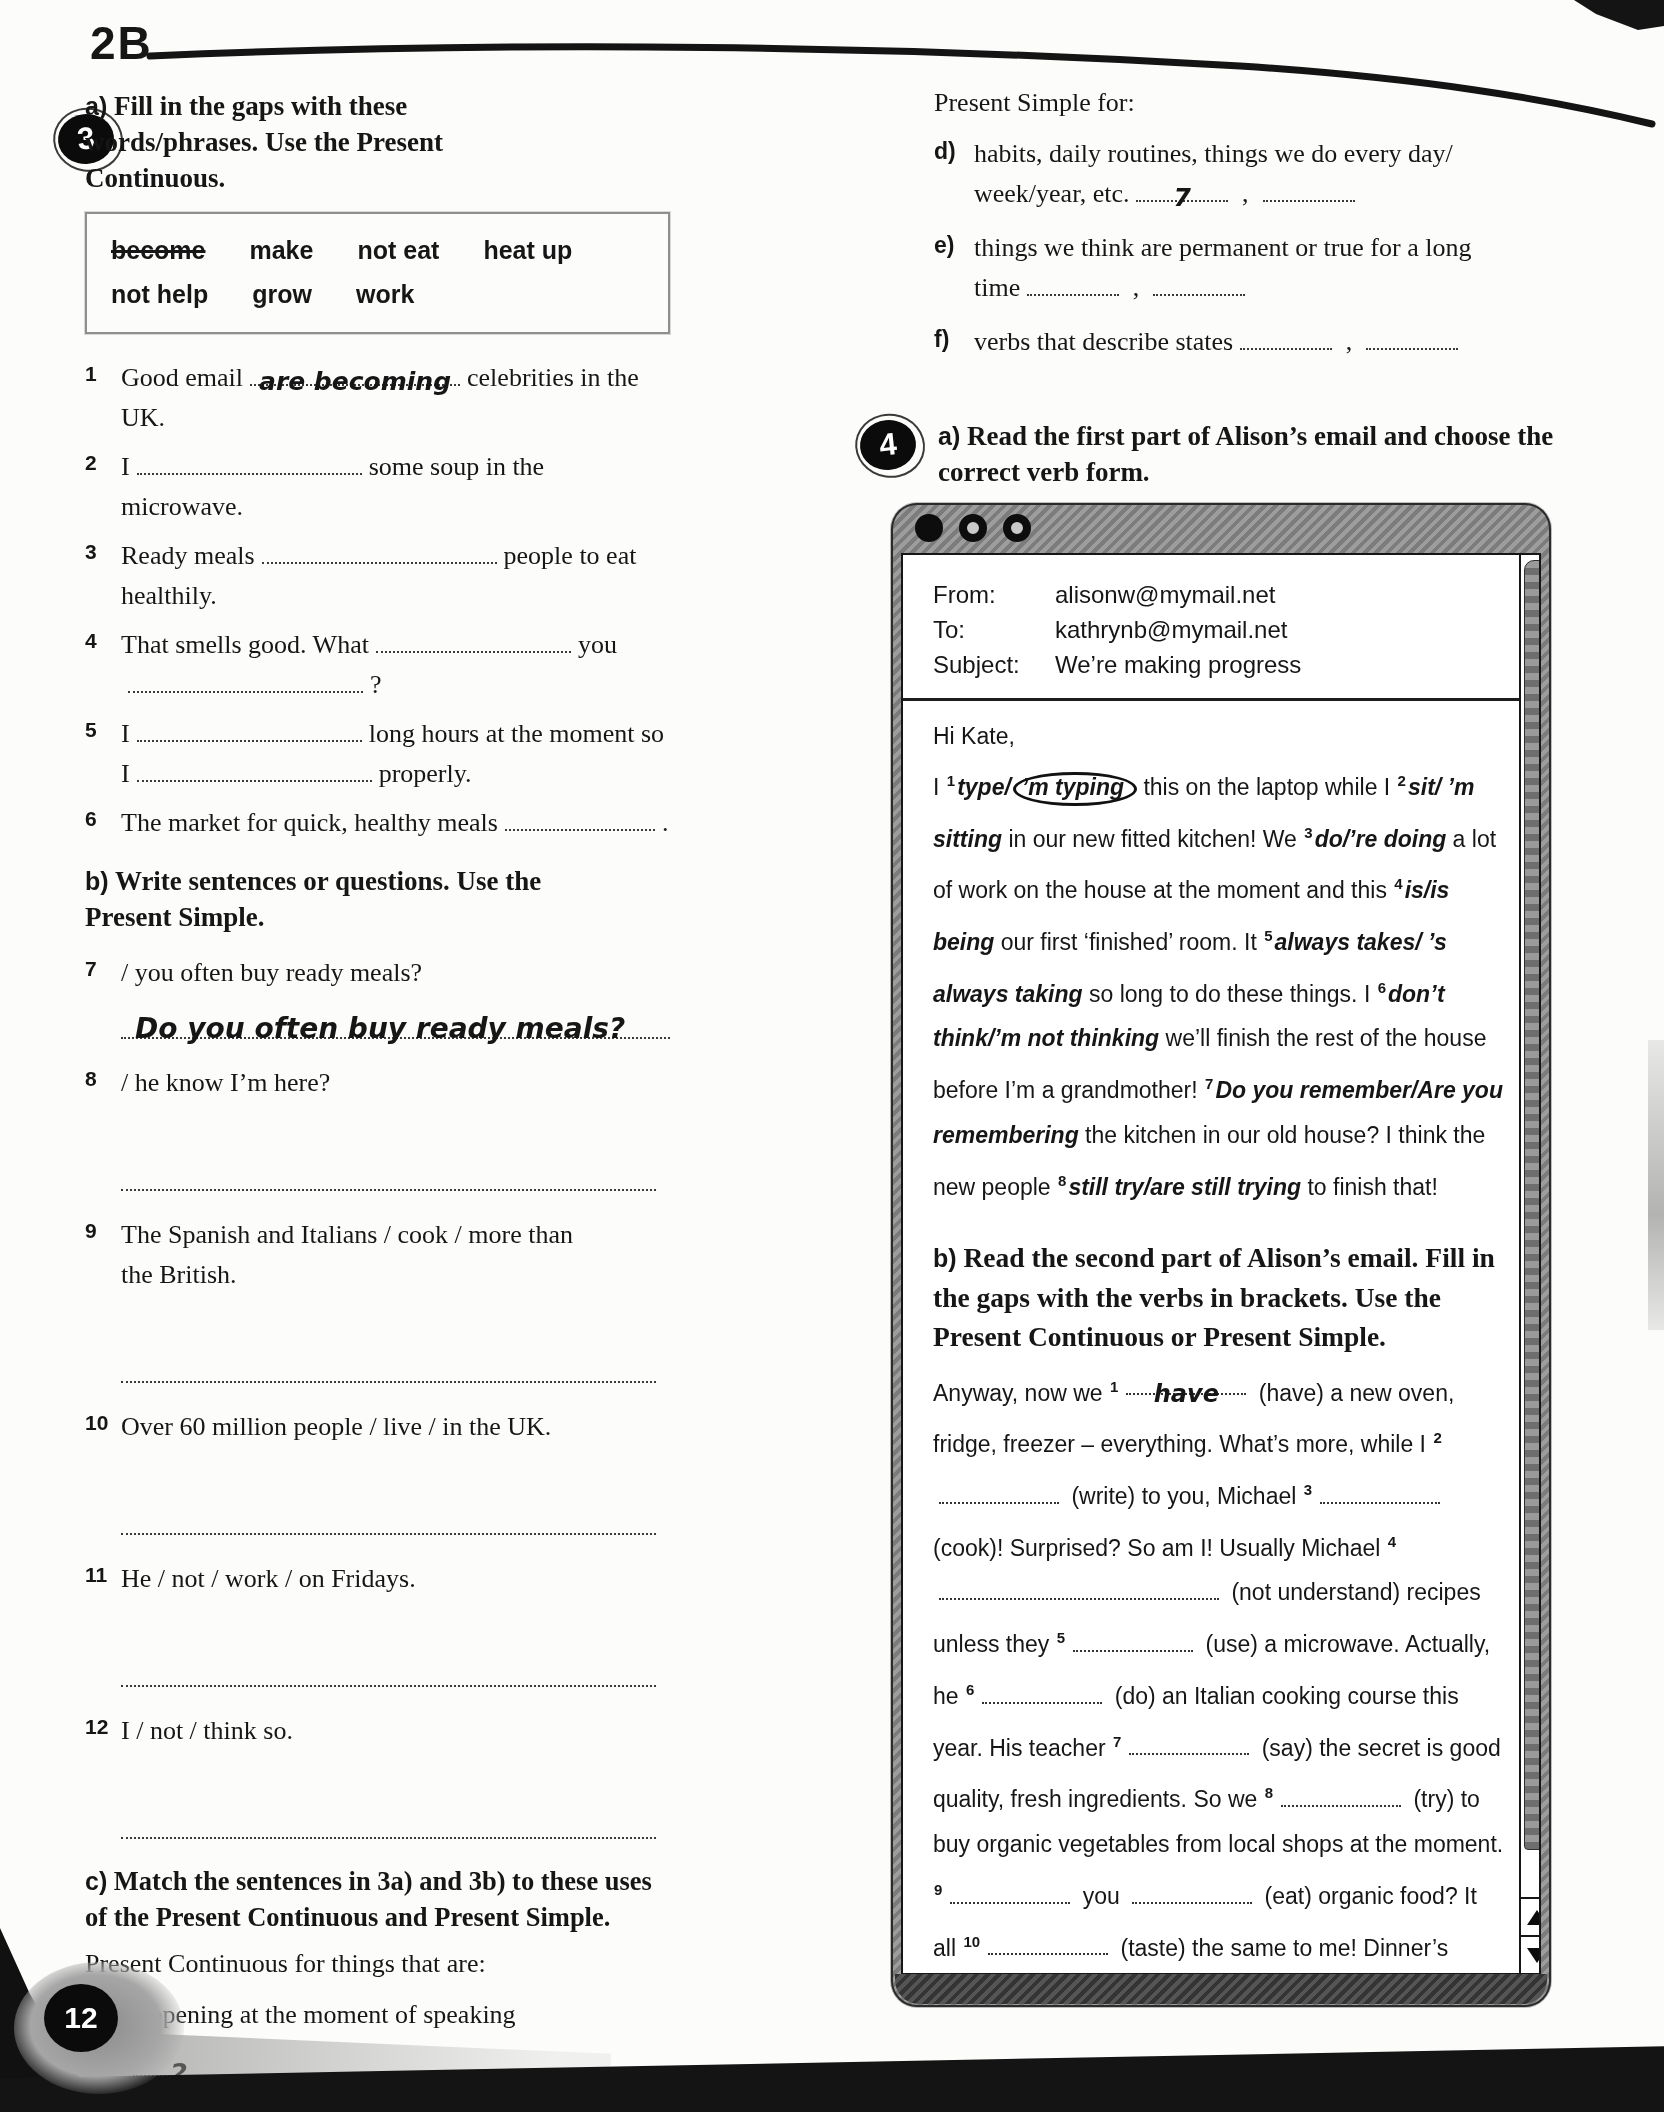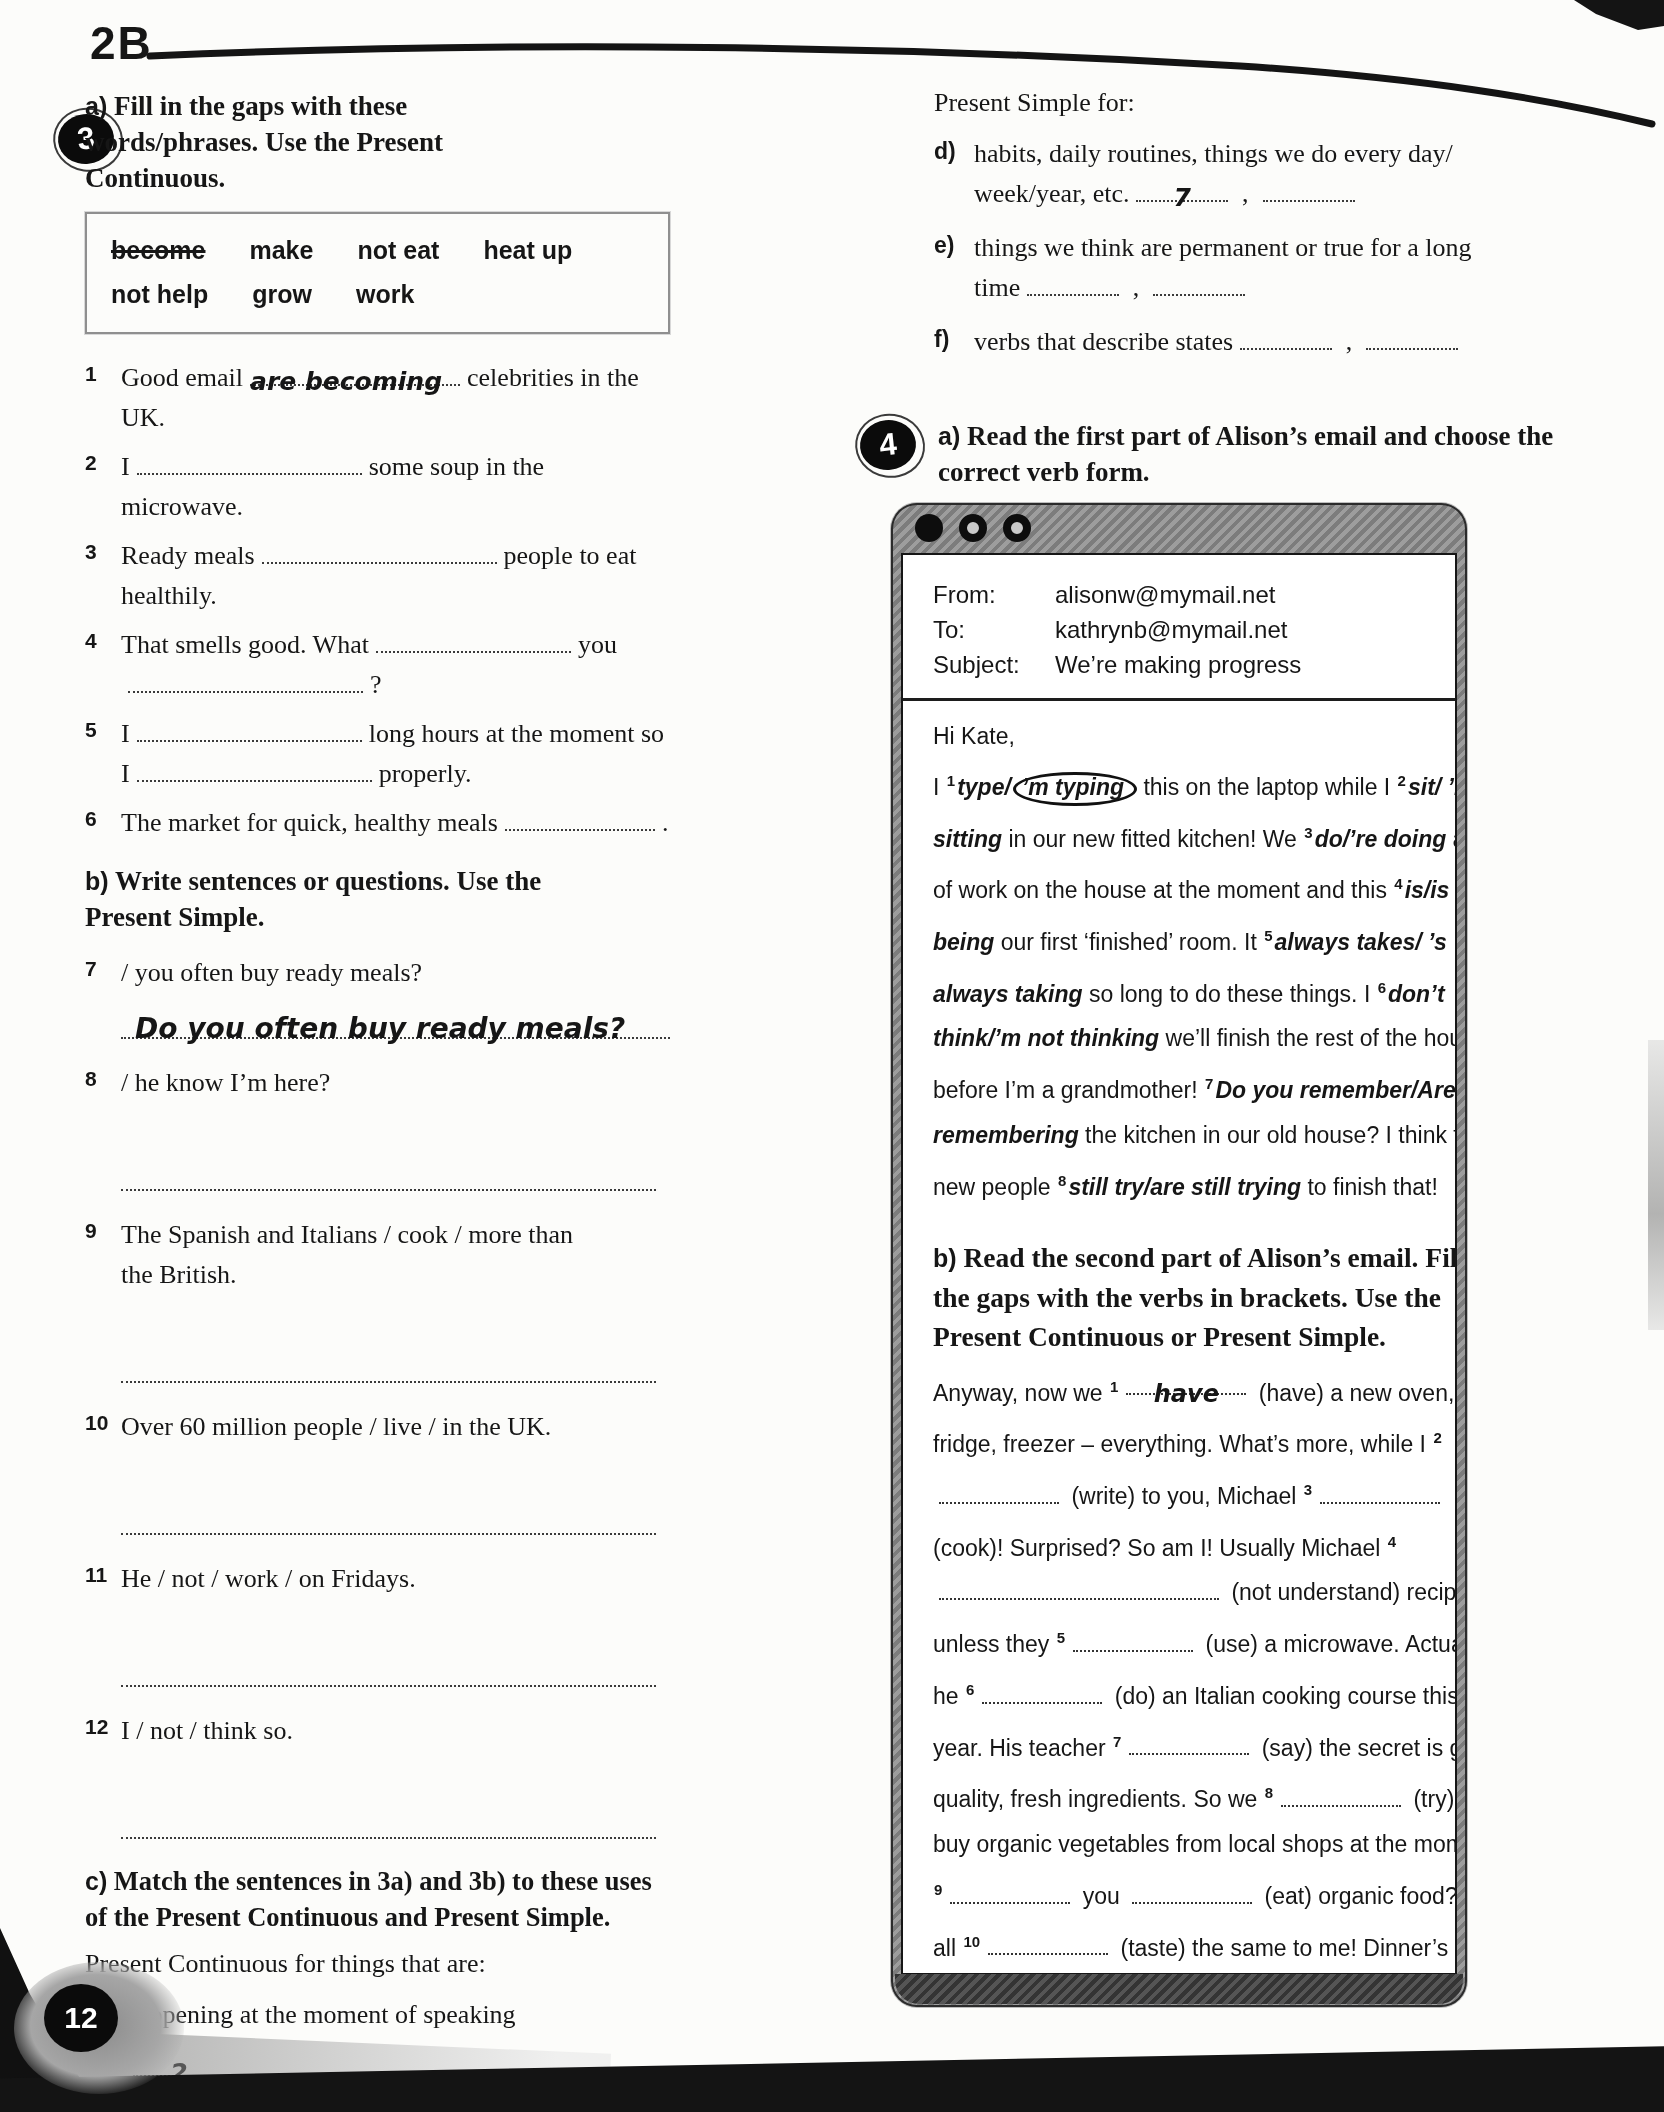--- a/index.html
+++ b/index.html
@@ -51,21 +51,21 @@
             padding:14px 24px 16px;font-family:"Liberation Sans",sans-serif;font-weight:600;font-size:25px;}
   .wb-row{display:flex;gap:44px;line-height:44px;}
   .struck{text-decoration:line-through;text-decoration-thickness:2.5px;}
 
   
   .item{display:flex;margin-bottom:9px;}
   .inum{flex:0 0 36px;font-family:"Liberation Sans",sans-serif;font-weight:bold;font-size:21px;
         padding-top:4px;}
   .ibody{flex:1;font-size:26px;line-height:40px;}
   .gapline{display:inline-block;border-bottom:2.4px dotted #3a3a3a;height:1em;vertical-align:baseline;
-           margin:0 7px;}
+           text-align:center;margin:0 7px;}
   .g150{width:150px}.g195{width:195px}.g210{width:210px}.g225{width:225px}.g235{width:235px}
   .hand{font-family:"DejaVu Sans",sans-serif;font-style:italic;font-weight:bold;font-size:25px;
         line-height:1;display:inline-block;position:relative;top:4px;white-space:nowrap;}
 
   
   .qitem{display:flex;margin-bottom:24px;}
   .qbody{flex:1;font-size:26px;line-height:40px;}
   .ans-line{border-bottom:2.4px dotted #3a3a3a;width:535px;height:36px;margin-top:8px;
             display:flex;align-items:flex-end;}
   .ans-line .hand{font-size:28px;top:6px;}
@@ -76,21 +76,21 @@
   .citem{display:flex;margin-bottom:14px;}
   .clabel{flex:0 0 40px;font-family:"Liberation Sans",sans-serif;font-weight:bold;font-size:23px;
           padding-top:4px;}
   .cbody{flex:1;font-size:26px;line-height:40px;}
   .cslots{margin:14px 0 8px 8px;}
   .slot{display:inline-block;width:92px;border-bottom:2.4px dotted #3a3a3a;height:1em;
         text-align:center;vertical-align:baseline;}
   .comma{margin:0 14px;}
 
   
-  .email-window{position:absolute;left:891px;top:503px;width:576px;height:1504px;border-radius:26px;
+  .email-window{position:absolute;left:891px;top:503px;width:660px;height:1504px;border-radius:26px;
                 background:repeating-linear-gradient(135deg,#7c7c7c 0 4px,#9d9d9d 4px 8px);
                 box-shadow:inset 0 0 0 2px #2b2b2b, 0 0 0 1px #bdbdbd;}
   .email-bottom-shade{position:absolute;left:4px;right:4px;bottom:3px;height:30px;border-radius:0 0 24px 24px;
                 background:repeating-linear-gradient(135deg,#343434 0 4px,#555 4px 8px);}
   .titlebar{height:50px;display:flex;align-items:center;gap:16px;padding-left:24px;}
   .wdot{width:28px;height:28px;border-radius:50%;box-sizing:border-box;}
   .wdot.solid{background:#0d0d0d;}
   .wdot.ring{background:#c9c9c9;border:8px solid #0d0d0d;}
   .email-inner{position:absolute;left:10px;right:10px;top:50px;bottom:32px;background:#fff;
                border:2.5px solid #161616;display:flex;overflow:hidden;}

